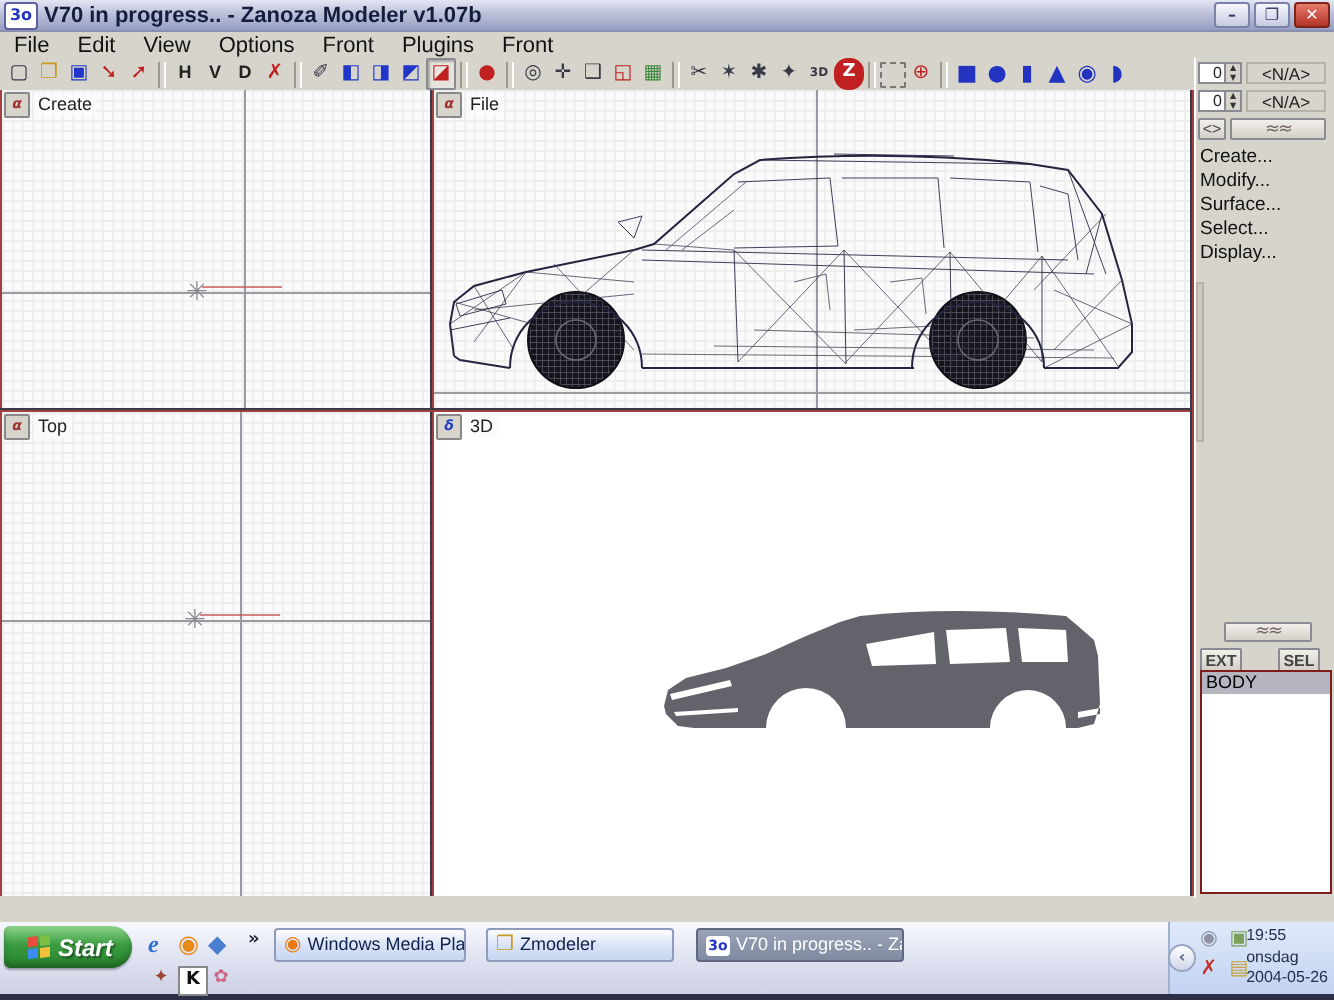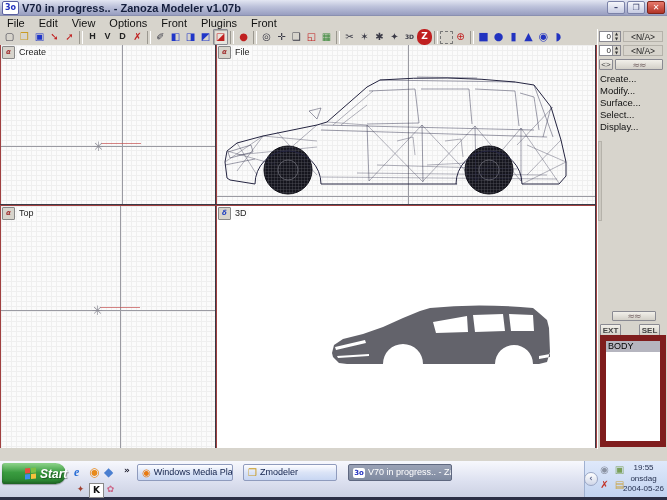--- a/index.html
+++ b/index.html
@@ -63,49 +63,49 @@
   .spin{display:flex;width:22px;height:11px;border:1px solid #8a8a92;background:#fff;box-sizing:border-box;}
   .spinval{flex:1;font:8px/9px "Liberation Sans",sans-serif;color:#222;text-align:right;padding-right:1px;}
   .spinarr{width:7px;display:flex;flex-direction:column;background:#d7d4cc;border-left:1px solid #8a8a92;}
   .spinarr span{font:4px/4px "DejaVu Sans",sans-serif;color:#333;text-align:center;height:4.5px;}
   .nalabel{font:8.5px/11px "Liberation Sans",sans-serif;color:#222;border:1px solid #b5b2aa;background:#d7d4cc;width:40px;text-align:center;height:11px;box-sizing:border-box;}
   .smallbtn{border:1px solid #8a8a92;background:linear-gradient(180deg,#f2f0ea,#d3d0c8);border-radius:1px;
     font:8px/10px "Liberation Sans",sans-serif;color:#444;text-align:center;box-sizing:border-box;}
   .pmenu{position:absolute;left:2px;width:66px;height:12px;font:9.5px/12px "Liberation Sans",sans-serif;color:#111;text-align:left;}
   .wavy{font:9px/9px "DejaVu Sans",sans-serif;color:#766;letter-spacing:-1px;}
   .modebtn{width:21px;height:12px;font:bold 8px/11px "Liberation Sans",sans-serif;}
-  .plist{position:absolute;left:2px;top:306px;width:66px;height:112px;background:#fff;border:6px solid #7f1d1d;box-sizing:border-box;}
+  .plist{position:absolute;left:2px;top:306px;width:66px;height:112px;background:#fff;border:1px solid #7f1d1d;box-sizing:border-box;}
   .plist .row{height:11px;font:9px/11px "Liberation Sans",sans-serif;color:#000;padding-left:2px;}
   .plist .row.sel{background:#b5b5bf;}
   .pscroll{position:absolute;left:0;top:112px;width:4px;height:80px;background:#ccc9c1;border:1px solid #b5b2aa;box-sizing:border-box;}
 
   
   .statusbar{position:absolute;left:0;top:449px;width:667px;height:12px;background:#d7d4cc;border-top:1px solid #fff;box-sizing:border-box;}
   .scell{position:absolute;top:1px;height:10px;border:1px solid;border-color:#9a978f #fff #fff #9a978f;box-sizing:border-box;
     font:9px/9px "Liberation Sans",sans-serif;color:#222;padding-left:3px;}
 
   
   .taskbar{position:absolute;left:0;top:461px;width:667px;height:39px;
     background:linear-gradient(180deg,#f7f8fd 0%,#dde1f0 55%,#ccd1e3 100%);border-bottom:3px solid #2c2f45;box-sizing:border-box;}
   .startbtn{position:absolute;left:2px;top:2px;width:64px;height:21px;border-radius:3px 11px 11px 3px;
     background:linear-gradient(180deg,#8ed48b 0%,#3a9c40 45%,#27802e 100%);box-shadow:inset 0 -2px 3px rgba(0,0,0,.25),0 1px 1px rgba(0,0,0,.3);
-    display:flex;align-items:center;gap:4px;padding-left:23px;box-sizing:border-box;}
+    display:flex;align-items:center;gap:4px;padding-left:12px;box-sizing:border-box;}
   .flag{width:11px;height:11px;display:grid;grid-template-columns:5px 5px;grid-template-rows:5px 5px;gap:1px;transform:skewY(-6deg);}
   .flag i{display:block;}
   .starttxt{font:bold italic 12px/14px "Liberation Sans",sans-serif;color:#fff;text-shadow:1px 1px 1px rgba(0,0,0,.4);}
   .ql{position:absolute;top:4px;font:12px/14px "DejaVu Sans",sans-serif;}
   .qlsmall{position:absolute;top:22px;width:13px;height:13px;text-align:center;font:9px/12px "DejaVu Sans",sans-serif;}
   .task{position:absolute;top:3px;height:17px;border:1px solid #8f9bbd;border-radius:2px;box-sizing:border-box;
     background:linear-gradient(180deg,#fdfdff,#dbe4f7 50%,#c8d6f2);display:flex;align-items:center;gap:3px;padding:0 4px;
     font:9px/15px "Liberation Sans",sans-serif;color:#10204a;white-space:nowrap;overflow:hidden;}
   .task.active{background:linear-gradient(180deg,#9aa2b6,#7f8aa0);border-color:#5f6880;color:#fff;}
   .ticon{font-size:10px;flex:0 0 auto;}
   .t3o{width:12px;height:10px;background:#fff;border-radius:2px;font:bold 7px/10px "DejaVu Sans",sans-serif;color:#2433c0;text-align:center;flex:0 0 auto;}
   .tray{position:absolute;right:0;top:0;width:82px;height:36px;background:linear-gradient(180deg,#dfe9fb,#c2d3f0);border-left:1px solid #9fb0d0;}
-  .trayclock{position:absolute;right:3px;top:2px;text-align:center;font:8px/10.5px "Liberation Sans",sans-serif;color:#25304f;}
+  .trayclock{position:absolute;right:3px;top:2px;text-align:left;font:8px/10.5px "Liberation Sans",sans-serif;color:#25304f;}
   .trayicons{position:absolute;left:12px;top:2px;width:30px;display:flex;flex-wrap:wrap;}
   .trayicons span{width:15px;height:15px;text-align:center;font:10px/14px "DejaVu Sans",sans-serif;}
   .traychev{position:absolute;left:-1px;top:11px;width:12px;height:12px;border-radius:50%;background:linear-gradient(180deg,#fff,#cfd6e8);
     border:1px solid #9aa6c4;font:bold 8px/11px "DejaVu Sans",sans-serif;color:#56618a;text-align:center;}
   .overflowchev{position:absolute;left:124px;top:3px;font:bold 9px/12px "DejaVu Sans",sans-serif;color:#223;}
 </style>
 </head>
 <body>
 
 <div class="screen">

